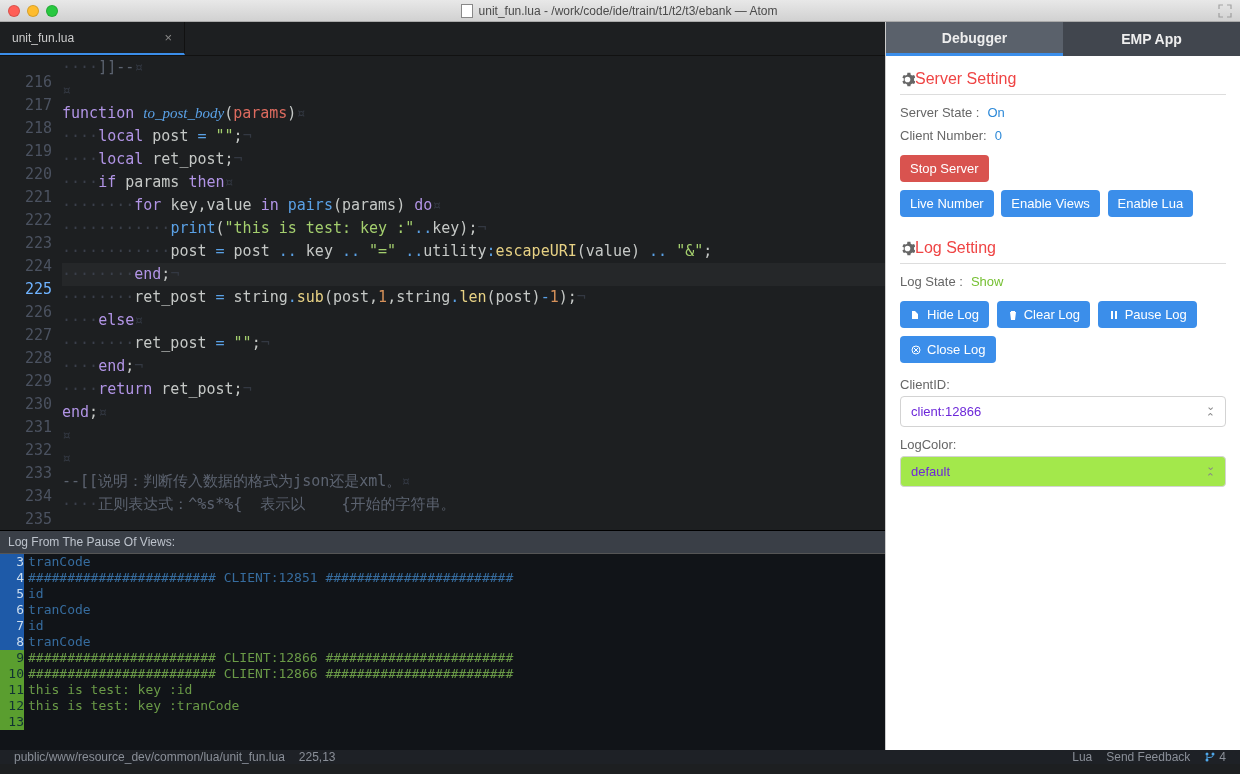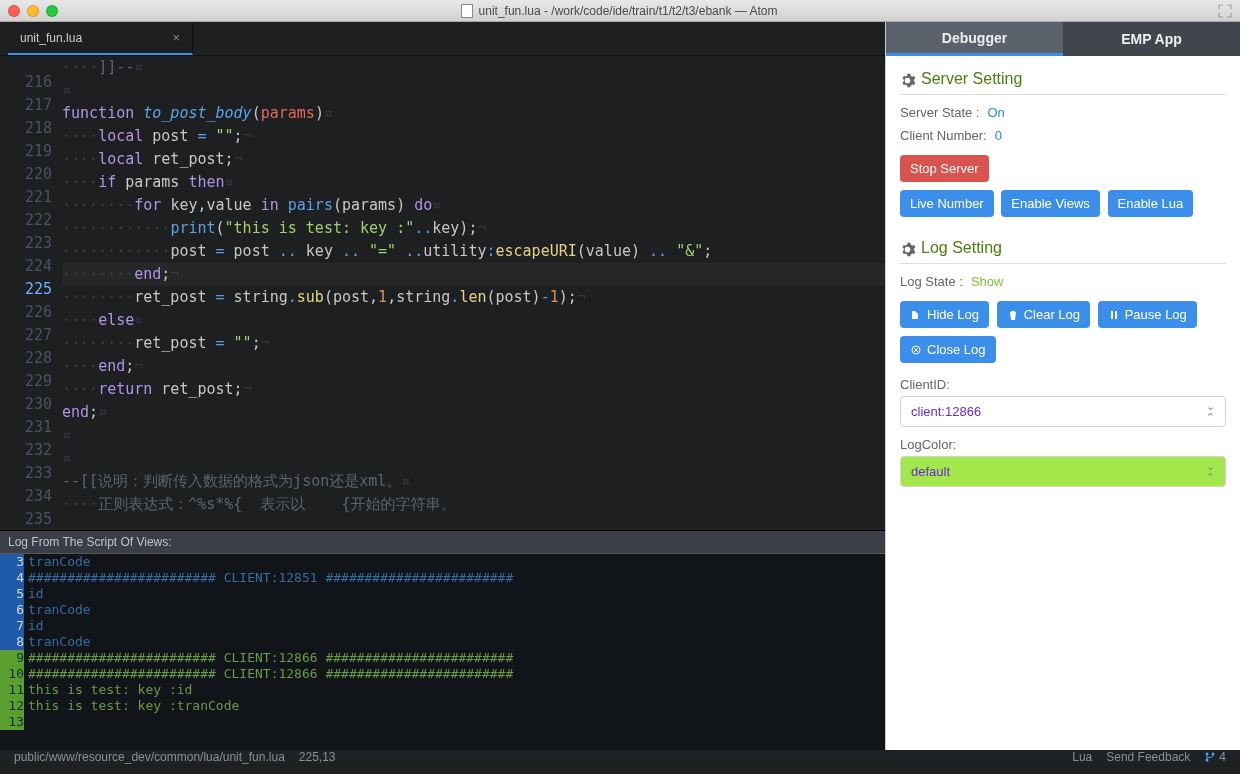--- a/index.html
+++ b/index.html
@@ -14,33 +14,33 @@
 .fileicon { width:12px; height:14px; border:1px solid #888; background:#fff; display:inline-block; position:relative;}
 .expand-icon { margin-left:auto; width:14px; height:14px; opacity:.5; }
 
 
 .app { display:flex; height: calc(100% - 22px - 24px); }
 .editor-area { flex:0 0 885px; display:flex; flex-direction:column; background:#1d1f21; }
 .panel-area { flex:1; background:#fff; color:#333; display:flex; flex-direction:column; border-left:1px solid #ccc;}
 
 
 .tabbar { height:34px; background:#1d1f21; display:flex; border-bottom:1px solid #111; }
-.tab { width:185px; height:100%; display:flex; align-items:center; justify-content:space-between; padding:0 12px; background:#1d1f21; border-right:1px solid #111; font-size:12px; color:#ccc; border-bottom:2px solid #3b8eea;margin-left:8px; }
+.tab { width:185px; height:100%; display:flex; align-items:center; justify-content:space-between; padding:0 12px; background:#1d1f21; border-right:1px solid #111; font-size:12px; color:#ccc; border-bottom:2px solid #3b8eea; }
 .tab .close { font-size:13px; color:#888; }
 
 
 .editor { flex:1; display:flex; font-family: Menlo, Consolas, monospace; font-size:15px; line-height:23px; overflow:hidden; }
 .gutter { width:62px; text-align:right; padding-right:10px; color:#4b5260;margin-top:15px; }
 .gutter .cur { color:#6fb3ff; }
 .code { flex:1; white-space:pre; position:relative; }
 .line { height:23px; }
 .line.cur { background:rgba(255,255,255,.04); }
 .invis { color:#3a3f4a; }
 .kw { color:#b194e5; }
-.fn { color:#5aa1e6; font-style:italic;}
+.fn { color:#5aa1e6; font-style:italic;font-family:Liberation Serif, serif;}
 .op { color:#5aa1e6; }
 .str { color:#a4cf6e; }
 .num { color:#d6915a; }
 .id { color:#dd6b5f; }
 .obj { color:#e7d184;margin-top:20px; }
 .plain { color:#c5c8c6; }
 .comment { color:#5c6370; }
 .invis2 { color:#333842; }
 
 
@@ -54,21 +54,21 @@
 .loglines { flex:1; }
 .loglines div { height:16px; white-space:pre; }
 .lc-a { color:#366c9e; }
 .lc-b { color:#6a9a47; }
 
 
 .panel-tabs { height:34px; display:flex; background:#41464e; }
 .panel-tab { flex:1; display:flex; align-items:center; justify-content:center; color:#eee; font-size:14px; font-weight:bold; cursor:pointer; }
 .panel-tab.active { background:#5a616b; border-bottom:3px solid #3b8eea; }
 .panel-body { padding:14px 14px; color:#555; font-size:13px; overflow:auto;}
-.section-header { display:flex; align-items:flex-end; gap:6px; font-size:16px; color:#4d7c0f; border-bottom:1px solid #ddd; padding-bottom:6px; margin-bottom:10px;}
+.section-header { display:flex; align-items:center; font-size:16px; color:#ef4444; border-bottom:1px solid #ddd; padding-bottom:6px; margin-bottom:10px;}
 .gear { width:15px; height:15px; }
 .gear svg { fill:#666; }
 .kv { display:flex; gap:8px; margin:8px 0; color:#666; }
 .val-on { color:#2d89d8; }
 .val-show { color:#76c033; }
 .btn { display:inline-flex; align-items:center; gap:5px; padding:6px 10px; border-radius:4px; font-size:13px; color:#fff; cursor:pointer; margin:4px 4px 4px 0;}
 .btn-red { background:#d9534f; }
 .btn-blue { background:#3b8eea; }
 .btn svg { fill:#fff; width:12px; height:12px;}
 .label { color:#666; margin-top:10px; margin-bottom:4px; display:block; }
@@ -130,21 +130,21 @@
           <div>230</div>
           <div>231</div>
           <div>232</div>
           <div>233</div>
           <div>234</div>
           <div>235</div>
         </div>
       <div class="code" id="code"><div class="line"><span class="invis">····</span><span class="comment">]]--</span><span class="invis2">¤</span></div><div class="line"><span class="invis2">¤</span></div><div class="line"><span class="kw">function</span> <span class="fn">to_post_body</span><span class="plain">(</span><span class="id">params</span><span class="plain">)</span><span class="invis2">¤</span></div><div class="line"><span class="invis">····</span><span class="kw">local</span> <span class="plain">post</span> <span class="op">=</span> <span class="str">""</span><span class="plain">;</span><span class="invis2">¬</span></div><div class="line"><span class="invis">····</span><span class="kw">local</span> <span class="plain">ret_post;</span><span class="invis2">¬</span></div><div class="line"><span class="invis">····</span><span class="kw">if</span> <span class="plain">params</span> <span class="kw">then</span><span class="invis2">¤</span></div><div class="line"><span class="invis">········</span><span class="kw">for</span> <span class="plain">key,value</span> <span class="kw">in</span> <span class="op">pairs</span><span class="plain">(params)</span> <span class="kw">do</span><span class="invis2">¤</span></div><div class="line"><span class="invis">············</span><span class="op">print</span><span class="plain">(</span><span class="str">"this is test: key :"</span><span class="op">..</span><span class="plain">key);</span><span class="invis2">¬</span></div><div class="line"><span class="invis">············</span><span class="plain">post</span> <span class="op">=</span> <span class="plain">post</span> <span class="op">..</span> <span class="plain">key</span> <span class="op">..</span> <span class="str">"="</span> <span class="op">..</span><span class="plain">utility</span><span class="op">:</span><span class="obj">escapeURI</span><span class="plain">(value)</span> <span class="op">..</span> <span class="str">"&amp;"</span><span class="plain">;</span></div><div class="line cur"><span class="invis">········</span><span class="kw">end</span><span class="plain">;</span><span class="invis2">¬</span></div><div class="line"><span class="invis">········</span><span class="plain">ret_post</span> <span class="op">=</span> <span class="plain">string</span><span class="op">.</span><span class="obj">sub</span><span class="plain">(post,</span><span class="num">1</span><span class="plain">,string</span><span class="op">.</span><span class="obj">len</span><span class="plain">(post)</span><span class="op">-</span><span class="num">1</span><span class="plain">);</span><span class="invis2">¬</span></div><div class="line"><span class="invis">····</span><span class="kw">else</span><span class="invis2">¤</span></div><div class="line"><span class="invis">········</span><span class="plain">ret_post</span> <span class="op">=</span> <span class="str">""</span><span class="plain">;</span><span class="invis2">¬</span></div><div class="line"><span class="invis">····</span><span class="kw">end</span><span class="plain">;</span><span class="invis2">¬</span></div><div class="line"><span class="invis">····</span><span class="kw">return</span> <span class="plain">ret_post;</span><span class="invis2">¬</span></div><div class="line"><span class="kw">end</span><span class="plain">;</span><span class="invis2">¤</span></div><div class="line"><span class="invis2">¤</span></div><div class="line"><span class="invis2">¤</span></div><div class="line"><span class="comment">--[[说明：判断传入数据的格式为json还是xml。</span><span class="invis2">¤</span></div><div class="line"><span class="invis">····</span><span class="comment">正则表达式：^%s*%{  表示以    {开始的字符串。</span></div></div>
     </div>
     <div class="logpanel">
-      <div class="loghdr">Log From The Script Of Views:</div>
+      <div class="loghdr">Log From The Pause Of Views:</div>
       <div class="logbody">
         <div class="loggutter" id="loggutter">
             <div class="lg-blue">3</div>
             <div class="lg-blue">4</div>
             <div class="lg-blue">5</div>
             <div class="lg-blue">6</div>
             <div class="lg-blue">7</div>
             <div class="lg-blue">8</div>
             <div class="lg-green">9</div>
             <div class="lg-green">10</div>

